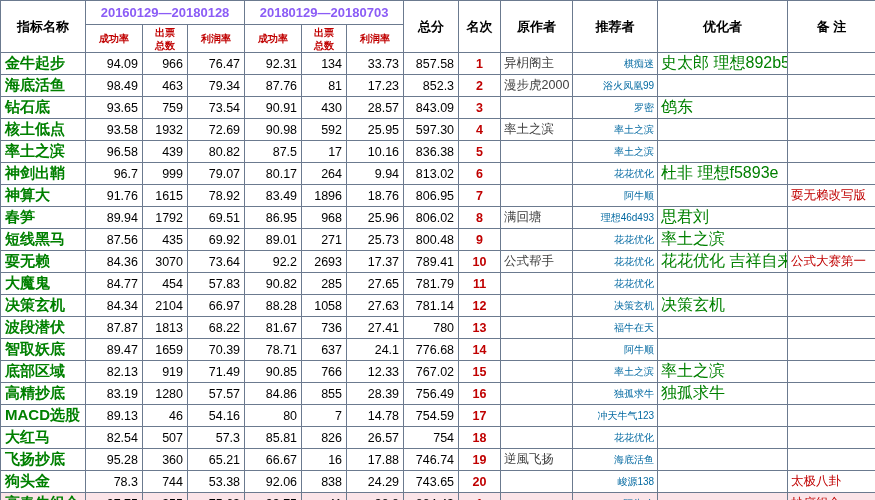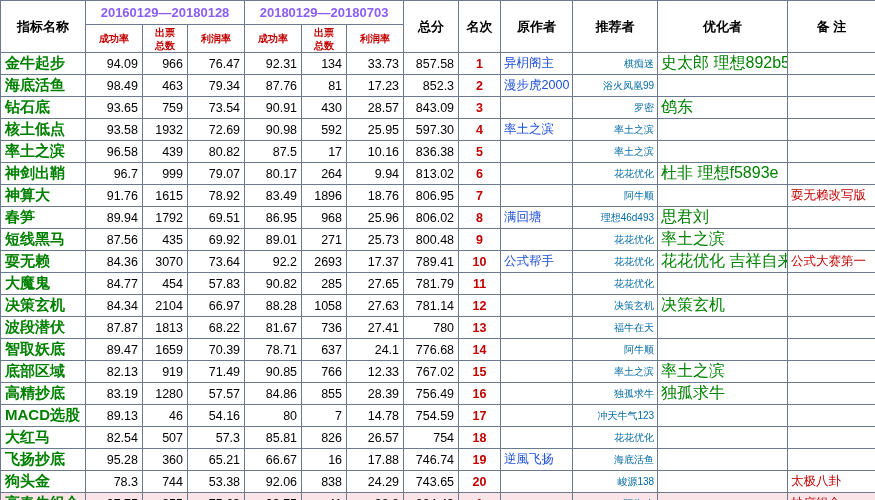--- a/index.html
+++ b/index.html
@@ -73,21 +73,21 @@
     margin-top: 24px;
   }
   td.rank {
     text-align: center;
     color: #c00000;
     font-weight: bold;
     font-size: 12.5px;
   }
   td.author {
     text-align: left;
-    color: #1d4ed8;
+    color: #404040;
     font-size: 12.5px;
     padding-left: 3px;
   }
   td.rec {
     text-align: right;
     color: #0369a1;
     font-size: 10px;
     padding-left: 3px;
   }
   td.opt {

